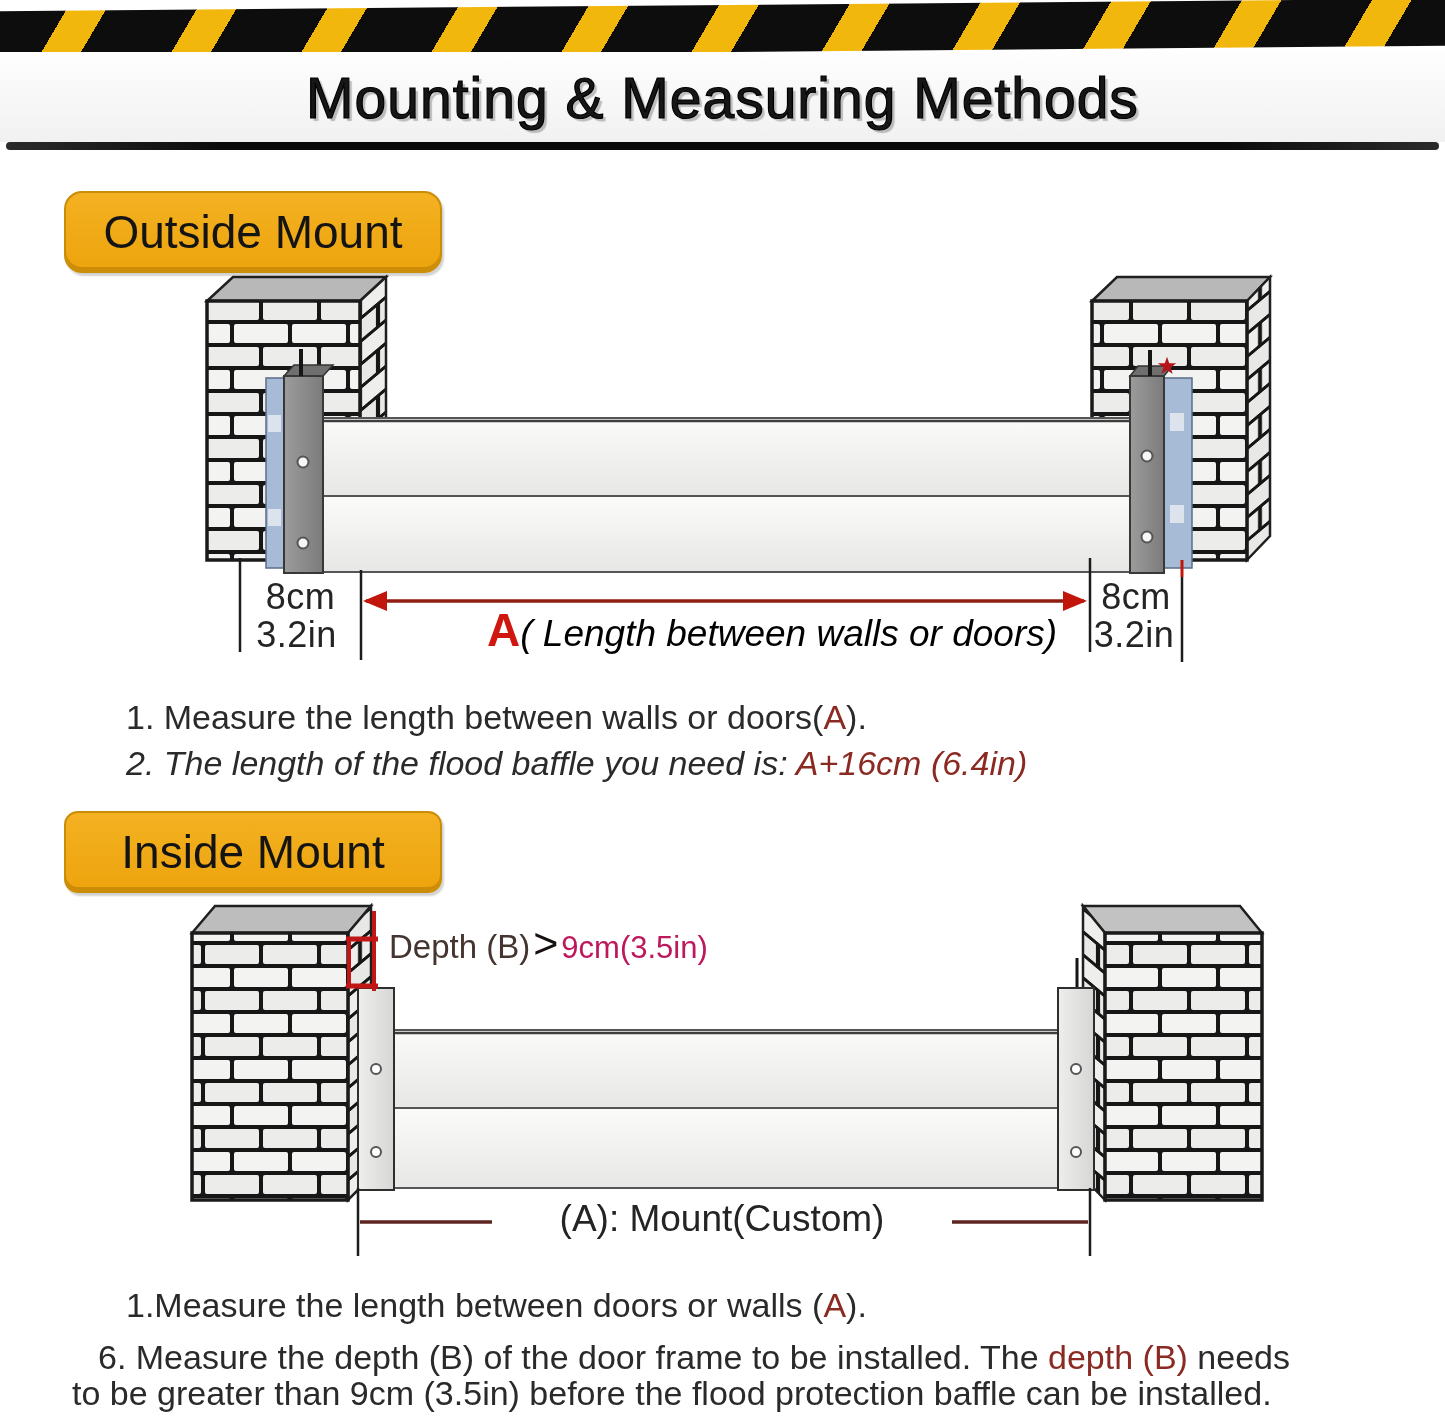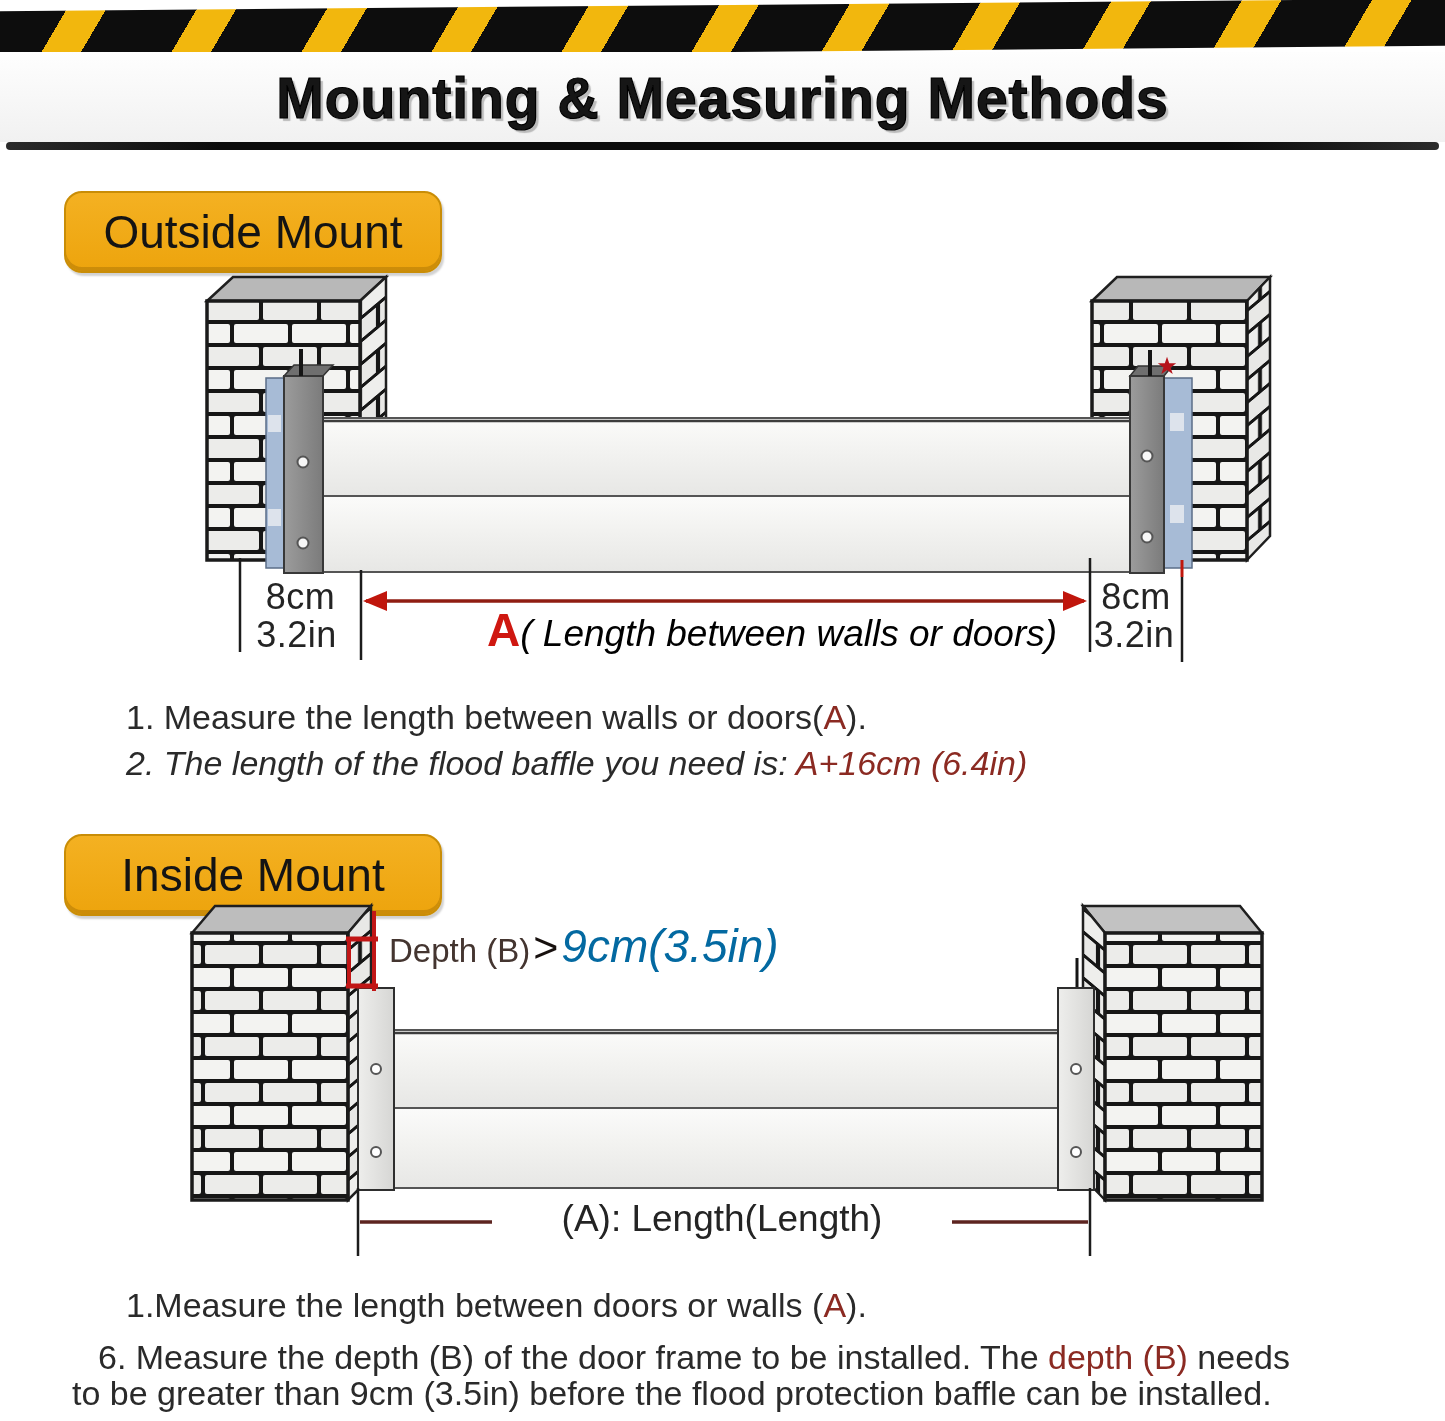--- a/index.html
+++ b/index.html
@@ -5,46 +5,46 @@
   html,body{margin:0;padding:0;background:#fff;}
   #page{position:relative;width:1445px;height:1421px;background:#fff;overflow:hidden;
         font-family:"Liberation Sans",sans-serif;color:#262626;}
   
   .hazard{position:absolute;left:-25px;right:-25px;top:5px;height:47px;
           background:repeating-linear-gradient(121deg,#0d0d0d 0 78px,#f2b70d 78px 112px);
           transform:rotate(-0.5deg);}
   .titleband{position:absolute;left:0;right:0;top:52px;height:90px;
              background:linear-gradient(180deg,#fefefe,#f1f1f1);}
   .title{position:absolute;left:0;right:0;top:52px;height:90px;line-height:92px;
-         text-align:center;font-size:57px;font-weight:700;letter-spacing:1px;color:#161616;
+         text-align:center;font-size:57px;font-weight:400;letter-spacing:1px;color:#161616;
          text-shadow:3px 3px 1px rgba(80,80,80,.35);-webkit-text-stroke:1.2px #000;}
   .headbar{position:absolute;left:6px;right:6px;top:142px;height:8px;border-radius:5px;
            background:linear-gradient(90deg,#2b2b2b,#0b0b0b 15%,#0b0b0b 85%,#2b2b2b);}
   
   .badge{position:absolute;left:36px;width:374px;height:78px;border-radius:18px;
          background:linear-gradient(180deg,#f4b122,#eda40d);border:2px solid #c98d07;
          box-shadow:inset 0 -4px 0 rgba(130,85,0,.30),2px 3px 2px rgba(0,0,0,.18);
          display:flex;align-items:center;justify-content:center;
          font-size:46px;color:#141414;margin-left:28px;}
   #badge-outside{top:191px;}
-  #badge-inside{top:834px;}
+  #badge-inside{top:811px;border-radius:14px;}
   
   svg.canvas{position:absolute;left:0;top:0;}
   
   .lbl{position:absolute;white-space:nowrap;font-size:36px;color:#242424;}
   .dim{letter-spacing:.5px;}
   .alabel{display:flex;align-items:baseline;}
   .a-letter{font-size:46px;font-weight:700;color:#cf1710;}
   .a-caption{font-size:37px;color:#000000;font-style:italic;}
   .step{position:absolute;white-space:nowrap;font-size:34px;color:#2a2a2a;}
   .redtxt{color:#8b2a22;}
   .depthlbl{display:flex;align-items:baseline;}
   .depth-name{font-size:33px;color:#443530;}
   .depth-gt{font-size:43px;color:#17100e;margin:0 3px;}
-  .depth-val{font-size:46px;color:#0369a1;font-style:italic;}
+  .depth-val{font-size:31px;color:#be185d;}
 </style>
 </head>
 <body>
 
 <div id="page">
 
   <div class="hazard"></div>
   <div class="titleband"></div>
   <div class="title">Mounting &amp; Measuring Methods</div>
   <div class="headbar"></div>
@@ -210,21 +210,21 @@
   <div class="step" style="left:126px;top:744px;font-style:italic;">
     <span>2. The length of the flood baffle you need is: </span><span class="redtxt">A+16cm (6.4in)</span><span></span>
   </div>
 
   <div class="lbl depthlbl" style="left:389px;top:919px;">
     <span class="depth-name">Depth (B) </span>
     <span class="depth-gt">&gt;</span>
     <span class="depth-val">9cm(3.5in)</span>
   </div>
 
-  <div class="lbl" style="left:492px;top:1198px;width:460px;text-align:center;font-size:37px;">(A): Length(Length)</div>
+  <div class="lbl" style="left:492px;top:1198px;width:460px;text-align:center;font-size:37px;">(A): Mount(Custom)</div>
 
   <div class="step" style="left:98px;top:1286px;margin-left:28px;">
     <span>1.Measure the length between doors or walls (</span><span class="redtxt">A</span><span>).</span>
   </div>
   <div class="step" style="left:98px;top:1338px;">
     <span>6. Measure the depth (B) of the door frame to be installed. The </span><span class="redtxt">depth (B)</span><span> needs</span>
   </div>
   <div class="step" style="left:72px;top:1374px;">to be greater than 9cm (3.5in) before the flood protection baffle can be installed.</div>
 
 </div>

